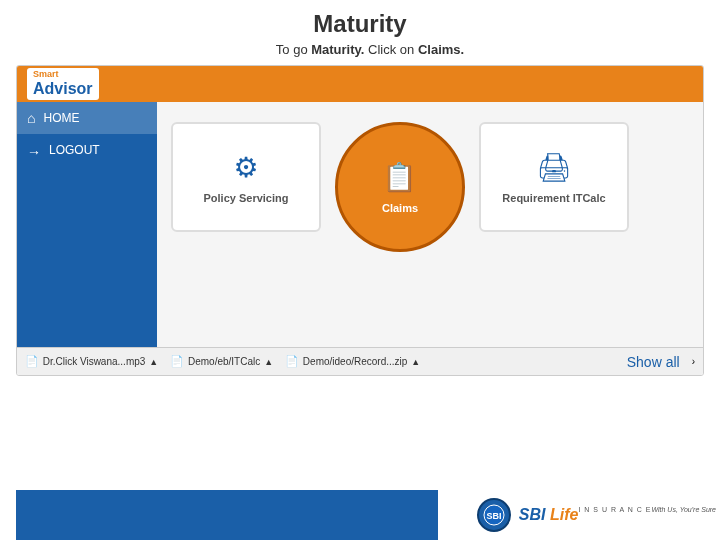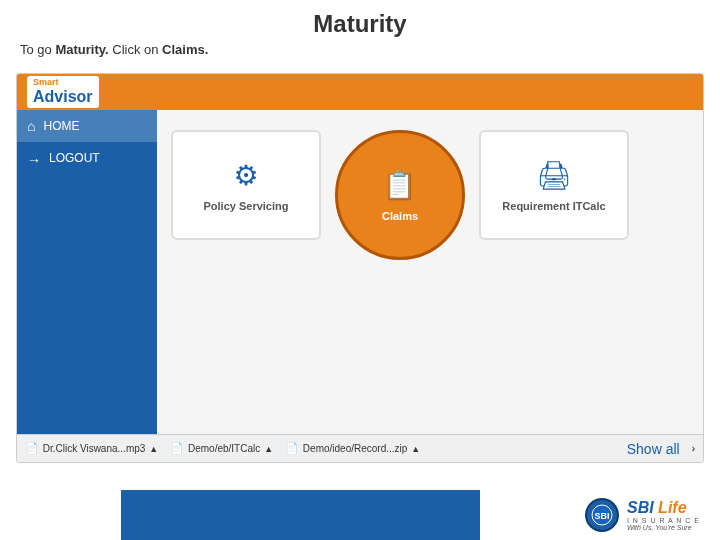--- a/index.html
+++ b/index.html
@@ -18,35 +18,35 @@
       padding: 10px 0 4px 0;
     }
     .page-title {
       font-size: 24px;
       font-weight: bold;
       color: #333;
     }
     .page-subtitle {
       font-size: 13px;
       color: #333;
-      text-align: left;
+      text-align: center;
       padding-left: 20px;
-      padding-bottom: 16px;
+      padding-bottom: 8px;
     }
     .page-subtitle b {
       font-weight: bold;
     }
 
     
     .browser-window {
       margin: 0 16px;
       border: 1px solid #ccc;
       border-radius: 3px;
       overflow: hidden;
-      height: 390px;
+      height: 311px;
       display: flex;
       flex-direction: column;
     }
 
     
     .browser-topbar {
       background: #E8821A;
       height: 36px;
       display: flex;
       align-items: center;
@@ -187,27 +187,27 @@
       font-size: 14px;
       color: #1a5fa8;
       cursor: pointer;
     }
 
     
     .footer-branding {
       position: absolute;
       bottom: 0;
       right: 0;
-      width: 599px;
+      width: 704px;
       height: 50px;
       background: linear-gradient(to right, #1a5fa8 60%, #fff 60%);
       display: flex;
       align-items: center;
       justify-content: flex-end;
-      padding-right: 20px;
+      padding-right: 4px;
     }
     .footer-sbi {
       display: flex;
       align-items: center;
       gap: 8px;
     }
     .sbi-logo-circle {
       width: 34px;
       height: 34px;
       border-radius: 50%;
@@ -215,21 +215,21 @@
       border: 2px solid #0d3d70;
       display: flex;
       align-items: center;
       justify-content: center;
       color: #fff;
       font-size: 8px;
       font-weight: bold;
     }
     .sbi-text {
       display: flex;
-      flex-direction: column;
+      flex-direction: row;
     }
     .sbi-main {
       font-size: 16px;
       font-weight: bold;
       color: #1a5fa8;
       font-style: italic;
     }
     .sbi-main span {
       color: #E8821A;
     }

